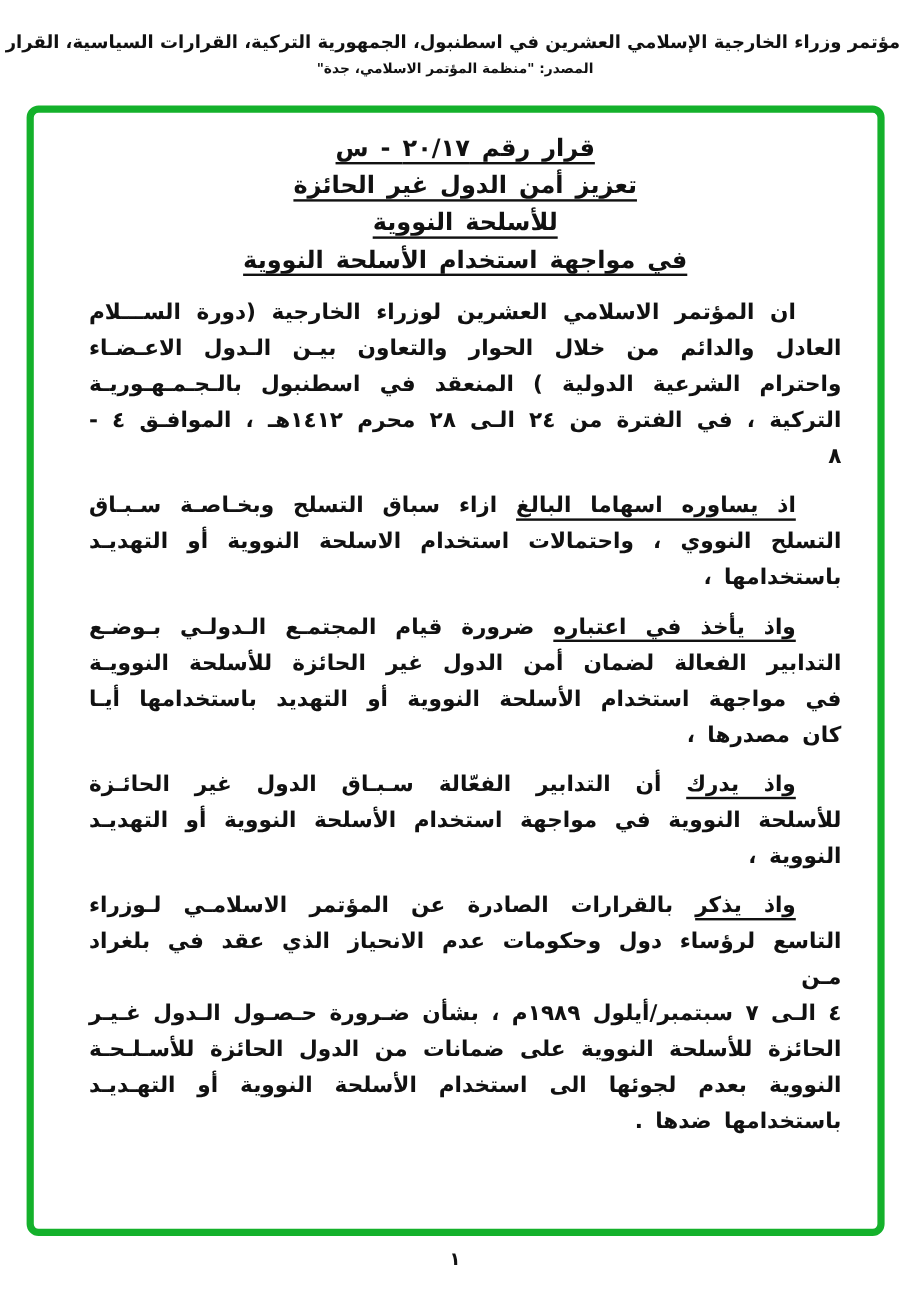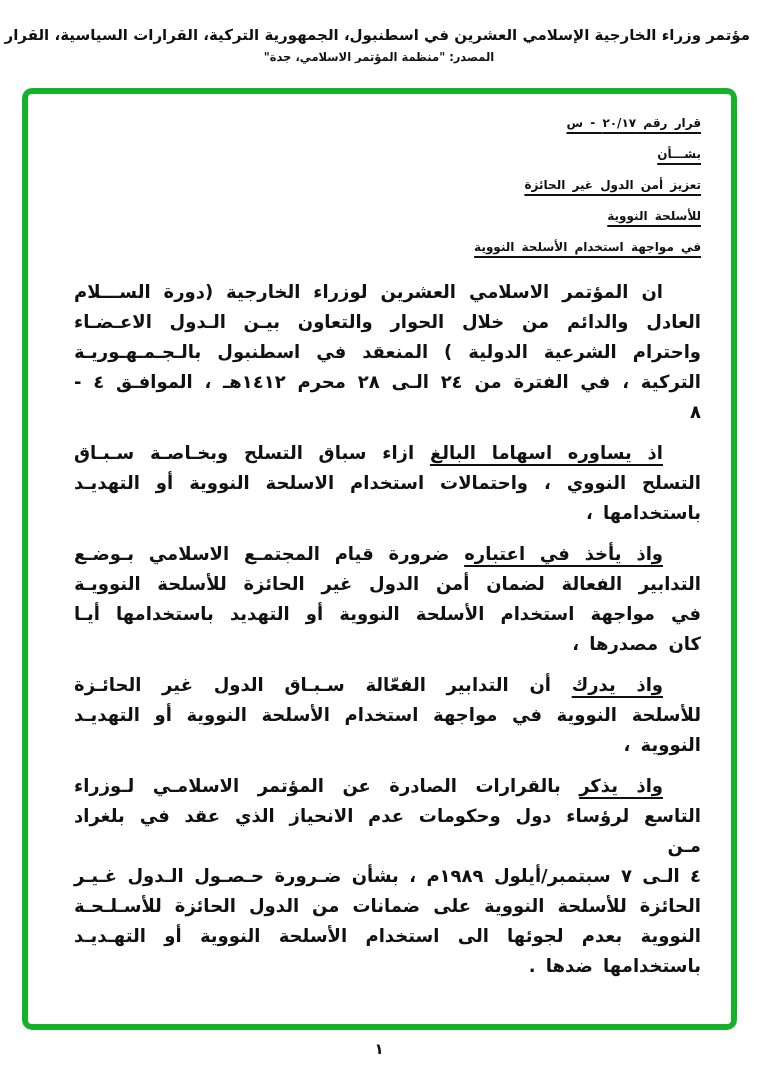--- a/index.html
+++ b/index.html
@@ -40,22 +40,22 @@
     height: 942px;
     box-sizing: border-box;
     border: 6px solid #14b12b;
     border-radius: 10px;
     background: #ffffff;
     padding: 14px 30px 16px 46px;
     overflow: hidden;
   }
   .titles { margin-bottom: 14px; }
   .title-line {
-    text-align: right;
-    font-size: 12px;
+    text-align: center;
+    font-size: 20px;
     font-weight: 700;
     line-height: 31px;
     text-decoration: underline;
     text-underline-offset: 5px;
     text-decoration-thickness: 1.5px;
     word-spacing: 3px;
   }
   .para { margin: 0 0 11px 0; }
   .para .line {
     font-size: 18px;
@@ -85,39 +85,38 @@
 </head>
 <body>
 
 <div class="page">
   <div class="hdr1">مؤتمر وزراء الخارجية الإسلامي العشرين في اسطنبول، الجمهورية التركية، القرارات السياسية، القرار الرقم ٢٠/١٧-س</div>
   <div class="hdr2">المصدر:  "منظمة المؤتمر الاسلامي، جدة"</div>
 
   <div class="doc-frame">
     <div class="titles" id="titles">
         <div class="title-line">قرار رقم ٢٠/١٧ - س</div>
-        <div class="title-line">بشـــأن</div>
         <div class="title-line">تعزيز أمن الدول غير الحائزة</div>
         <div class="title-line">للأسلحة النووية</div>
         <div class="title-line">في مواجهة استخدام الأسلحة النووية</div>
       </div>
     <div id="paras">
         <div class="para">
           <div class="line first">ان المؤتمر الاسلامي العشرين لوزراء الخارجية (دورة الســـلام</div>
           <div class="line">العادل والدائم من خلال الحوار والتعاون بيـن الـدول  الاعـضـاء</div>
           <div class="line">واحترام الشرعية الدولية ) المنعقد في اسطنبول بالـجـمـهـوريـة</div>
           <div class="line">التركية ، في الفترة من ٢٤ الـى ٢٨ محرم ١٤١٢هـ ، الموافـق ٤ - ٨</div>
         </div>
         <div class="para">
           <div class="line first"><span class="lead">اذ يساوره اسهاما البالغ</span><span> ازاء سباق التسلح وبخـاصـة سـبـاق</span></div>
           <div class="line">التسلح النووي ، واحتمالات استخدام الاسلحة النووية أو التهديـد</div>
           <div class="line last">باستخدامها ،</div>
         </div>
         <div class="para">
-          <div class="line first"><span class="lead">واذ يأخذ في اعتباره</span><span> ضرورة قيام المجتمـع الاسلامي بـوضـع</span></div>
+          <div class="line first"><span class="lead">واذ يأخذ في اعتباره</span><span> ضرورة قيام المجتمـع الـدولـي بـوضـع</span></div>
           <div class="line">التدابير الفعالة لضمان أمن الدول غير الحائزة للأسلحة النوويـة</div>
           <div class="line">في مواجهة استخدام الأسلحة النووية أو التهديد باستخدامها أيـا</div>
           <div class="line last">كان مصدرها ،</div>
         </div>
         <div class="para">
           <div class="line first"><span class="lead">واذ يدرك</span><span> أن التدابير الفعّالة سـبـاق الدول غير الحائـزة</span></div>
           <div class="line">للأسلحة النووية في مواجهة استخدام الأسلحة النووية أو التهديـد</div>
           <div class="line last">النووية ،</div>
         </div>
         <div class="para">

